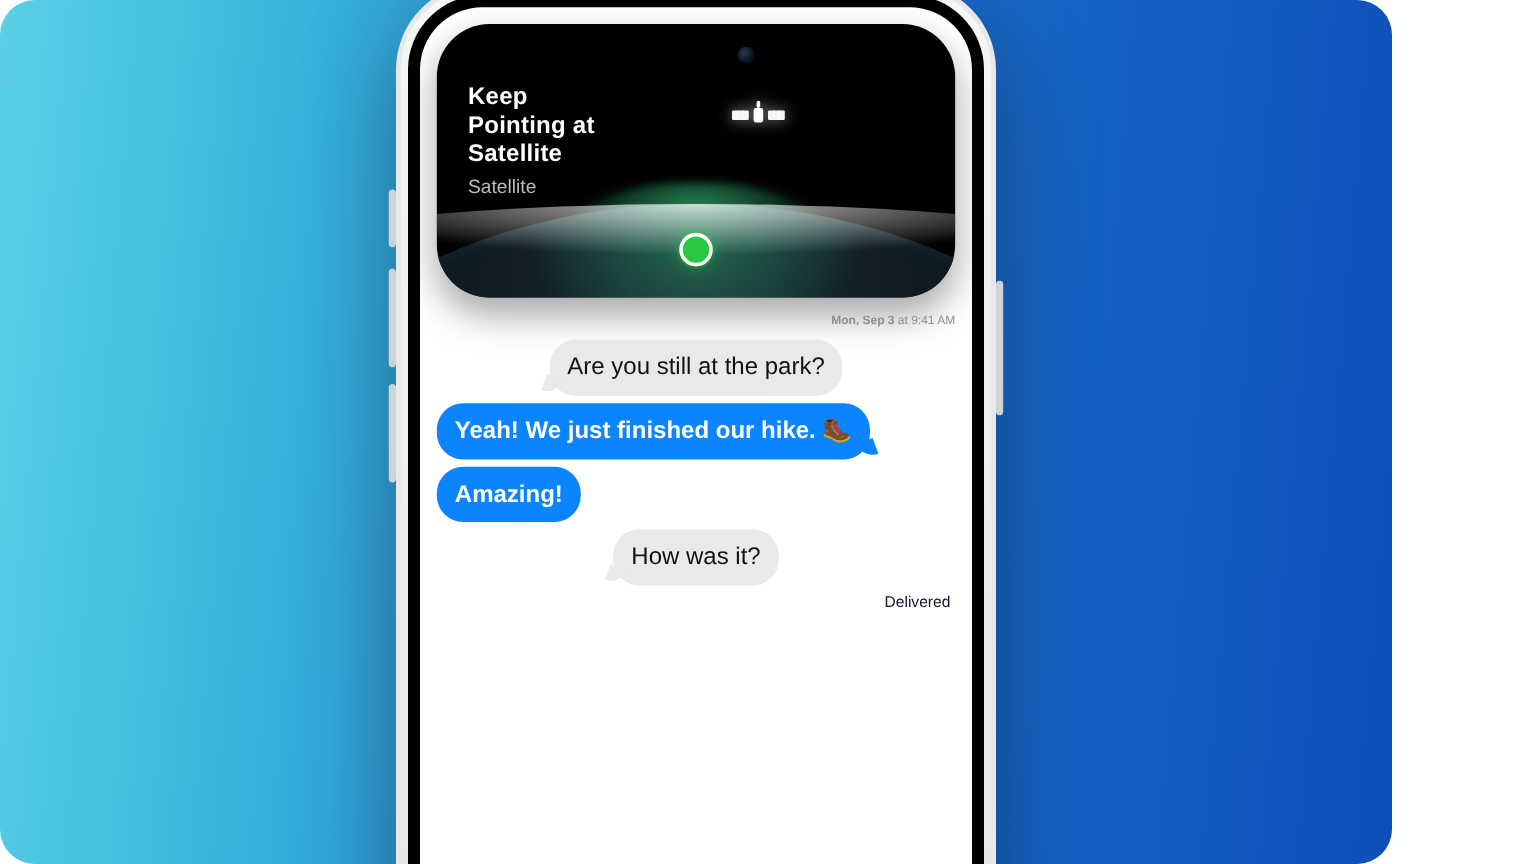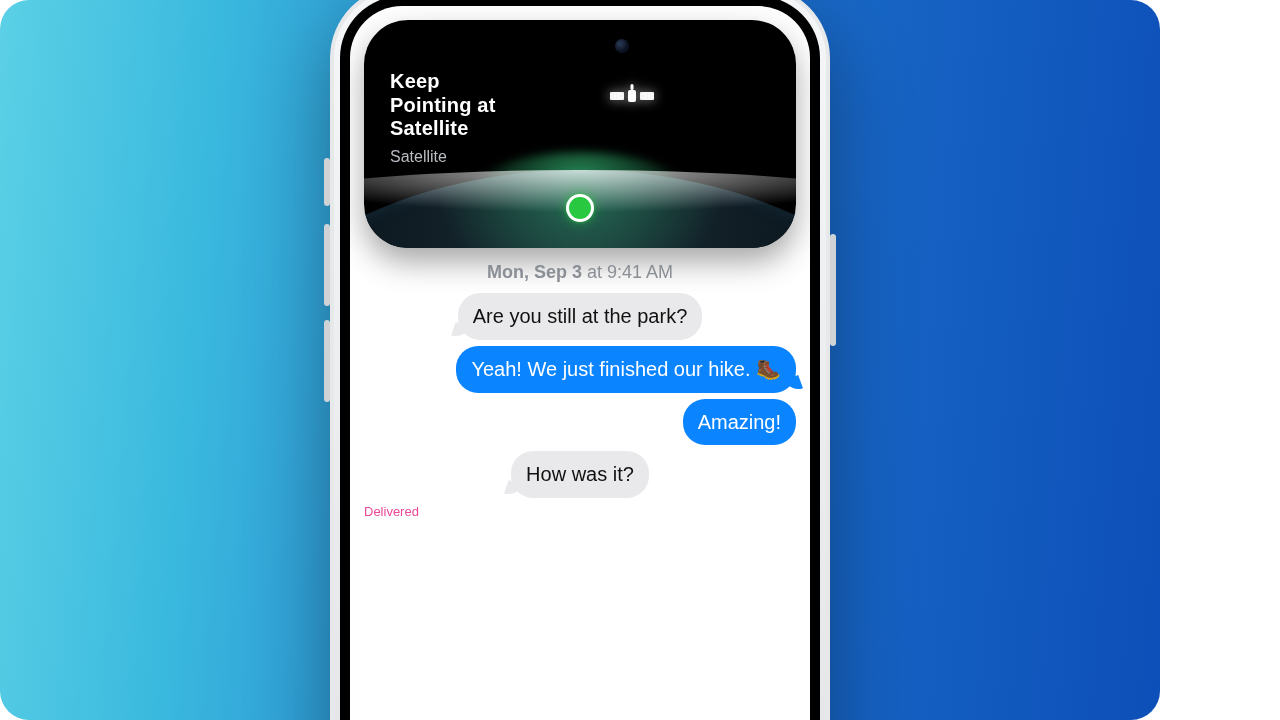--- a/index.html
+++ b/index.html
@@ -26,32 +26,32 @@
          background:radial-gradient(circle at 50% 0%,rgba(60,255,160,.35) 0%,rgba(60,255,160,0) 22%),
                     radial-gradient(circle at 50% 10%,#1a2a33 0%,#09141b 45%,#000 80%);
          box-shadow:0 -2px 0 0 rgba(255,255,255,.55) inset,0 -12px 26px rgba(90,200,255,.25) inset;}
   .earth::before{content:"";position:absolute;left:0;right:0;top:0;height:50px;border-radius:50% 50% 0 0/100% 100% 0 0;
          background:radial-gradient(ellipse at 50% 0%,rgba(255,255,255,.75),rgba(255,255,255,0) 60%);mix-blend-mode:screen;}
   .glow{position:absolute;left:50%;top:132px;transform:translateX(-50%);width:220px;height:90px;border-radius:50%;
         background:radial-gradient(ellipse at 50% 30%,rgba(70,255,160,.55),rgba(70,255,160,0) 70%);filter:blur(4px);}
   .pin{position:absolute;left:50%;top:188px;transform:translate(-50%,-50%);width:22px;height:22px;border-radius:50%;background:#28c940;border:3px solid #fff;box-shadow:0 0 0 2px rgba(40,201,64,.15),0 0 12px rgba(40,201,64,.6);}
   
   .content{position:absolute;left:0;right:0;top:252px;bottom:0;padding:0 14px;}
-  .tstamp{text-align:center;color:#8a8f96;font-size:18px;margin:4px 0 10px;}
+  .tstamp{text-align:right;color:#8a8f96;font-size:10px;margin:4px 0 10px;}
   .tstamp .b{font-weight:600;color:#8a8f96;}
   .row{display:flex;margin:6px 0;}
   .row.inc{justify-content:center;}
-  .row.out{justify-content:flex-end;}
+  .row.out{justify-content:flex-start;font-weight:bold;}
   .bubble{max-width:78%;padding:11px 15px;border-radius:22px;font-size:20px;line-height:1.24;position:relative;}
   .inc .bubble{background:#e9e9eb;color:#111;}
   .out .bubble{background:#0a84ff;color:#fff;}
   .inc .bubble::after{content:"";position:absolute;left:-5px;bottom:2px;width:14px;height:14px;background:#e9e9eb;border-bottom-right-radius:14px;transform:rotate(20deg);}
   .out .bubble::after{content:"";position:absolute;right:-5px;bottom:2px;width:14px;height:14px;background:#0a84ff;border-bottom-left-radius:14px;transform:rotate(-20deg);}
   .out .bubble.notail::after{display:none;}
-  .delivered{color:#ec4899;font-size:13px;margin:4px 16px 0 0;}
+  .delivered{text-align:right;color:#0f172a;font-size:13px;margin:4px 4px 0 0;}
 </style>
 </head>
 <body>
 
 <div class="stage">
   <div class="phone">
     <span class="sidebtn vol1"></span>
     <span class="sidebtn vol2"></span>
     <span class="sidebtn vol3"></span>
     <span class="sidebtn pwr"></span>

